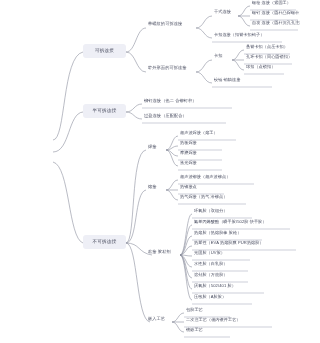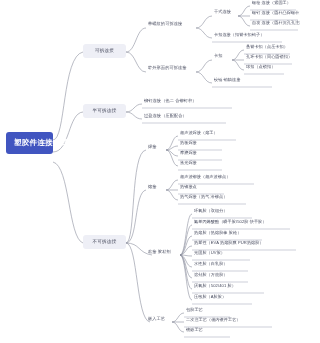--- a/index.html
+++ b/index.html
@@ -141,23 +141,20 @@
         <path d="M192,271 H248"></path>
       <path d="M192,282 H248"></path>
         <path d="M192,293 H264"></path>
       <path d="M192,304 H252"></path>
       <path d="M184,317 H230"></path>
         <path d="M184,327 H272"></path>
         <path d="M184,337 H230"></path>
     </g>
   </svg>
 
-  <div class="node root" style="left:6px; top:132px; width:47px;">
-    <span>塑胶件连接方式</span>
-  </div>
 
   <div class="node branch" style="left:83px; top:44px; width:43px;">
     <span>可拆连接</span>
   </div>
   <div class="node leaf lvl3" style="left:147px; top:22px;">
     <span>带螺纹的可拆连接</span>
   </div>
   <div class="node leaf lvl3" style="left:213px; top:10px;">
     <span>干式连接</span>
   </div>

